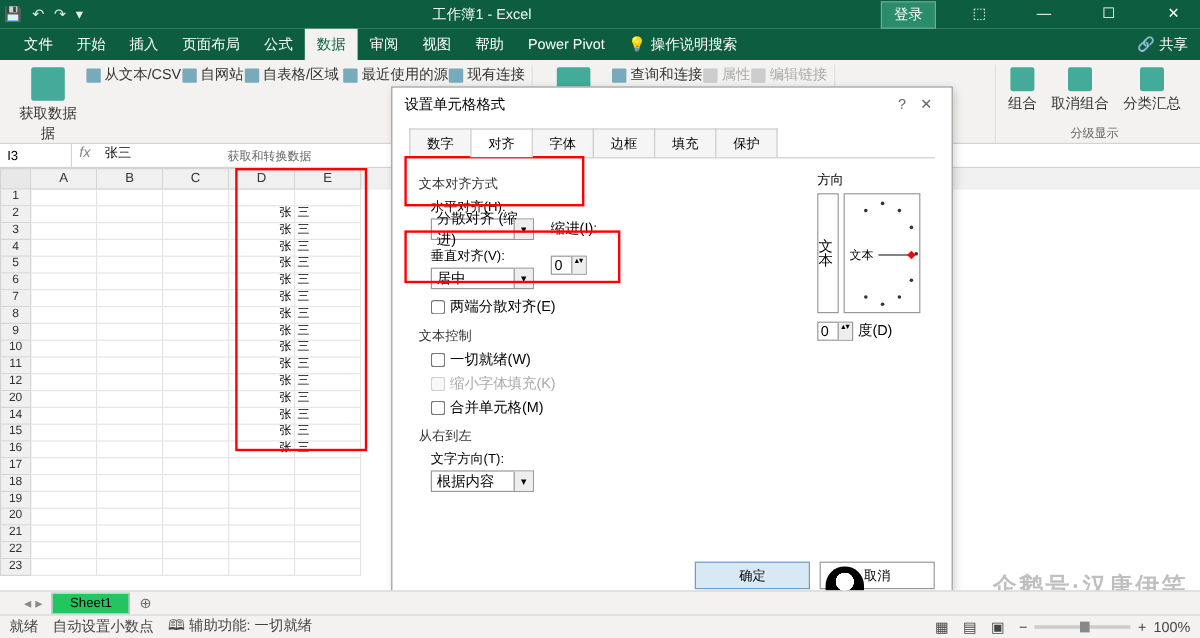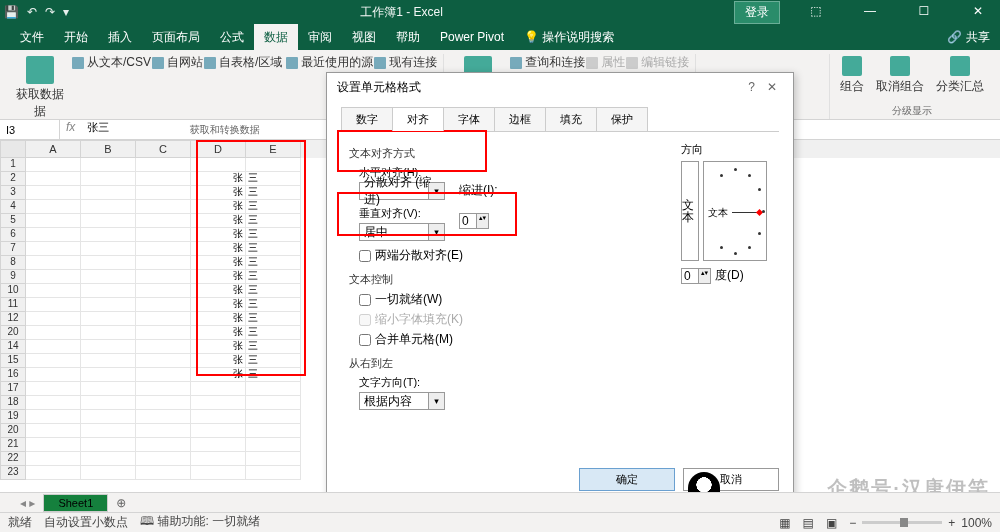--- a/index.html
+++ b/index.html
@@ -63,21 +63,21 @@
 .arc{width:64px;height:100px;border:1px solid #999;position:relative}
 .arc .dot{position:absolute;width:3px;height:3px;background:#333;border-radius:50%}
 .arc .lbl{position:absolute;left:4px;top:44px;font-size:10px}
 .arc .line{position:absolute;left:28px;top:50px;width:30px;height:1px;background:#333}
 .arc .red{position:absolute;right:4px;top:48px;width:5px;height:5px;background:red;transform:rotate(45deg)}
 .deg{display:flex;align-items:center;gap:4px;margin-top:6px;font-size:11px}
 .dlg-btns{position:absolute;bottom:10px;right:14px;display:flex;gap:8px}
 .btn{padding:3px 36px;border:1px solid #999;background:#fff;cursor:pointer;font-size:11px}
 .btn.primary{background:#d8e8f5;border-color:#6aa0d0}
 .tabbar{position:absolute;bottom:20px;left:0;right:0;height:20px;border-top:1px solid #d4d4d4;display:flex;align-items:center;background:#f3f2f1;padding-left:20px}
-.shtab{padding:2px 14px;background:#15803d;border:1px solid #ccc;font-size:11px}
+.shtab{padding:2px 14px;background:#22c55e;border:1px solid #ccc;font-size:11px}
 .plus{padding:2px 8px;color:#666;cursor:pointer}
 .statusbar{position:absolute;bottom:0;left:0;right:0;height:20px;background:#f3f2f1;border-top:1px solid #d4d4d4;display:flex;align-items:center;padding:0 8px;font-size:10px;color:#444;gap:12px}
 .statusbar .sp{flex:1}
 .zoom{display:flex;align-items:center;gap:6px}
 .zoom .track{width:80px;height:3px;background:#ccc;position:relative}
 .zoom .thumb{position:absolute;left:38px;top:-3px;width:8px;height:9px;background:#888}
 .watermark{position:absolute;right:10px;bottom:30px;font-size:20px;color:rgba(0,0,0,.25);font-weight:bold;letter-spacing:2px}
 .penguin{position:absolute;right:280px;bottom:28px;width:32px;height:32px;background:radial-gradient(circle at 50% 40%,#fff 30%,#000 31%);border-radius:50% 50% 40% 40%}
 </style>
 </head>

